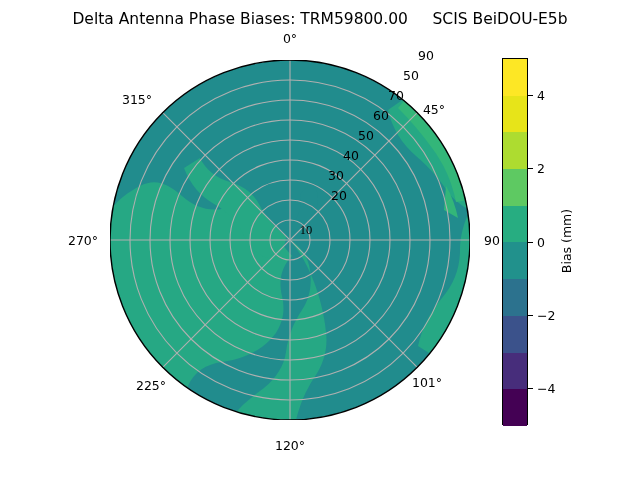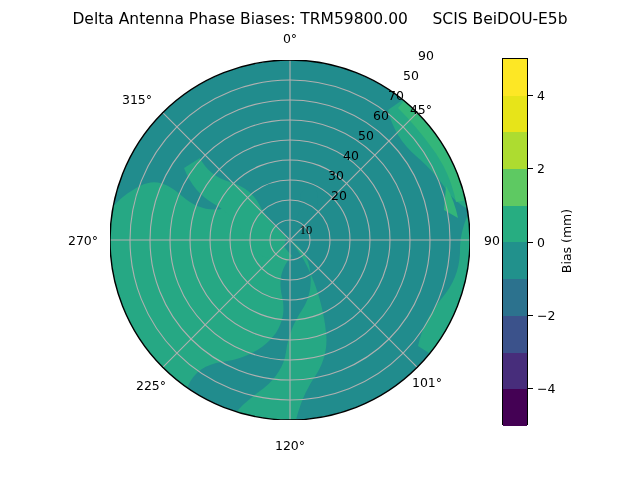--- a/index.html
+++ b/index.html
@@ -140,21 +140,21 @@
         <line x1="180" y1="0" x2="180" y2="360"></line>
         <line x1="0" y1="180" x2="360" y2="180"></line>
         <line x1="52.7" y1="52.7" x2="307.3" y2="307.3"></line>
         <line x1="307.3" y1="52.7" x2="52.7" y2="307.3"></line>
       </g>
 
       <circle cx="180" cy="180" r="180" fill="none" stroke="#000000" stroke-width="1.4"></circle>
     </svg>
 
     <div class="ang-label" style="left:180px;top:-22px;">0°</div>
-    <div class="ang-label" style="left:311px;top:49px;text-align:right;">45°</div>
+    <div class="ang-label" style="left:324px;top:49px;text-align:right;">45°</div>
     <div class="ang-label" style="left:382px;top:180px;">90</div>
     <div class="ang-label" style="left:317px;top:322px;">101°</div>
     <div class="ang-label" style="left:180px;top:385px;">120°</div>
     <div class="ang-label" style="left:41px;top:325px;">225°</div>
     <div class="ang-label" style="left:-27px;top:180px;">270°</div>
     <div class="ang-label" style="left:27px;top:39px;">315°</div>
 
     <div class="rad-label" style="left:196px;top:170px;font-family:Liberation Serif, serif;">10</div>
     <div class="rad-label" style="left:211px;top:135px;margin-left:18px;">20</div>
     <div class="rad-label" style="left:226px;top:115px;">30</div>

